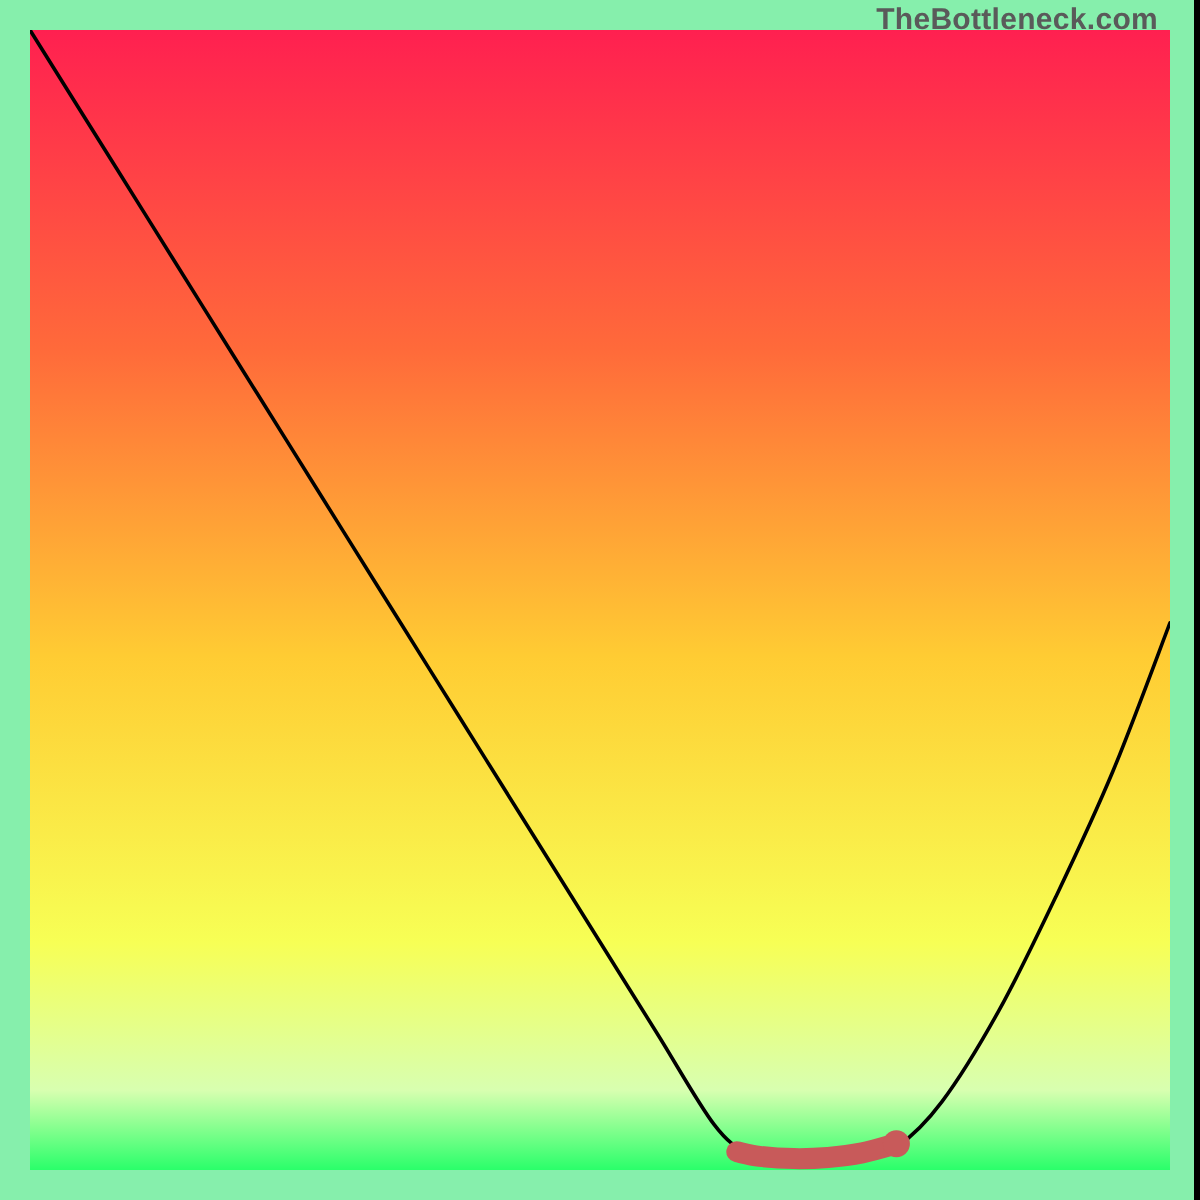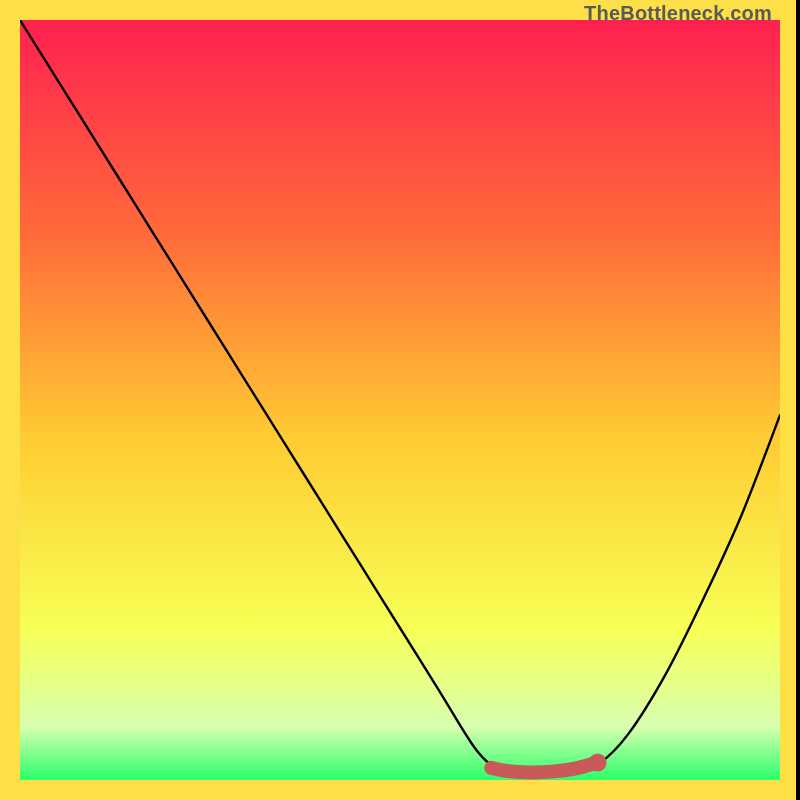--- a/index.html
+++ b/index.html
@@ -8,21 +8,21 @@
     width: 800px;
     height: 800px;
     background: #000;
     overflow: hidden;
     font-family: Arial, Helvetica, sans-serif;
   }
   .frame {
     position: relative;
     width: 796px;
     height: 800px;
-    background: #fde047;
+    background: #86efac;
   }
   .plot-area {
     position: absolute;
     left: 20px;
     top: 20px;
     width: 760px;
     height: 760px;
     overflow: hidden;
   }
   .gradient-bg {

